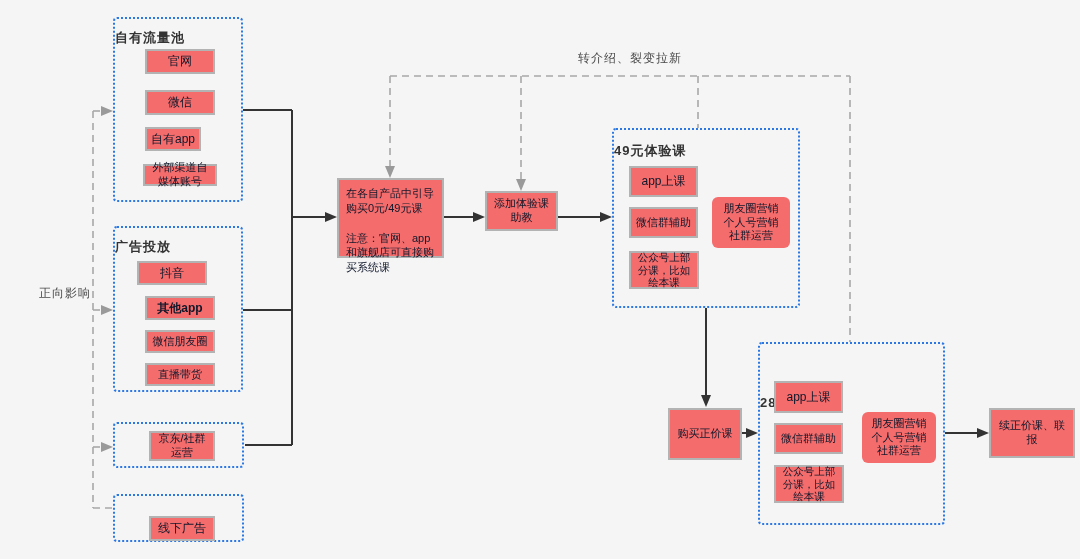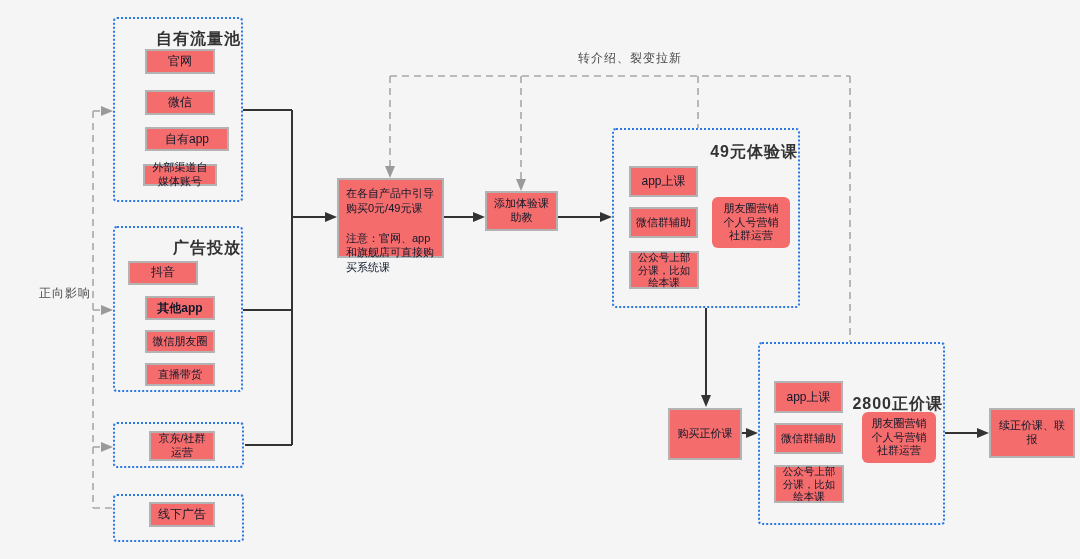--- a/index.html
+++ b/index.html
@@ -15,22 +15,22 @@
   .node, .group, .flabel { position: absolute; z-index: 2; }
 
   .group {
     border: 2px dotted #2b78e4;
     border-radius: 4px;
     background: transparent;
   }
   .group-title {
     position: absolute;
     left: 0; right: 0;
-    text-align: right;
-    font-size: 16px;
+    text-align: left;
+    font-size: 13px;
     font-weight: bold;
     color: #333;
     letter-spacing: 1px;
   }
   .rbox {
     position: absolute;
     background: #f56c6c;
     border: 2px solid #b3b3b3;
     color: #0f172a;
     display: flex;
@@ -110,38 +110,38 @@
     </g>
   </svg>
 
   <div class="flabel" style="left:560px; top:50px; width:140px; text-align:center;">转介绍、裂变拉新</div>
   <div class="flabel" style="left:39px; top:285px;">正向影响</div>
 
   <div class="group" style="left:113px; top:17px; width:130px; height:185px;">
     <div class="group-title" style="top:10px;">自有流量池</div>
     <div class="rbox" style="left:30px; top:30px; width:70px; height:25px;">官网</div>
     <div class="rbox" style="left:30px; top:71px; width:70px; height:25px;">微信</div>
-    <div class="rbox" style="left:30px; top:108px; width:84px; height:24px;text-align:center;">自有app</div>
+    <div class="rbox" style="left:30px; top:108px; width:56px; height:24px;text-align:center;">自有app</div>
     <div class="rbox small" style="left:28px; top:145px; width:74px; height:22px;">外部渠道自媒体账号</div>
   </div>
 
   <div class="group" style="left:113px; top:226px; width:130px; height:166px;">
     <div class="group-title" style="top:10px;">广告投放</div>
-    <div class="rbox" style="left:13px; top:33px; width:70px; height:24px;font-family:Liberation Mono, monospace;">抖音</div>
+    <div class="rbox" style="left:22px; top:33px; width:70px; height:24px;">抖音</div>
     <div class="rbox" style="left:30px; top:68px; width:70px; height:24px;font-weight:bold;">其他app</div>
     <div class="rbox small" style="left:30px; top:102px; width:70px; height:23px;">微信朋友圈</div>
     <div class="rbox small" style="left:30px; top:135px; width:70px; height:23px;">直播带货</div>
   </div>
 
   <div class="group" style="left:113px; top:422px; width:131px; height:46px;">
     <div class="rbox small" style="left:34px; top:7px; width:66px; height:30px;">京东/社群运营</div>
   </div>
 
   <div class="group" style="left:113px; top:494px; width:131px; height:48px;">
-    <div class="rbox" style="left:34px; top:6px; width:66px; height:25px;">线下广告</div>
+    <div class="rbox" style="left:34px; top:20px; width:66px; height:25px;">线下广告</div>
   </div>
 
   <div class="rbox left-text" style="left:337px; top:178px; width:107px; height:80px;">在各自产品中引导购买0元/49元课
 
 注意：官网、app 和旗舰店可直接购买系统课</div>
 
   <div class="rbox small" style="left:485px; top:191px; width:73px; height:40px;">添加体验课助教</div>
 
   <div class="group" style="left:612px; top:128px; width:188px; height:180px;">
     <div class="group-title" style="top:12px;">49元体验课</div>

